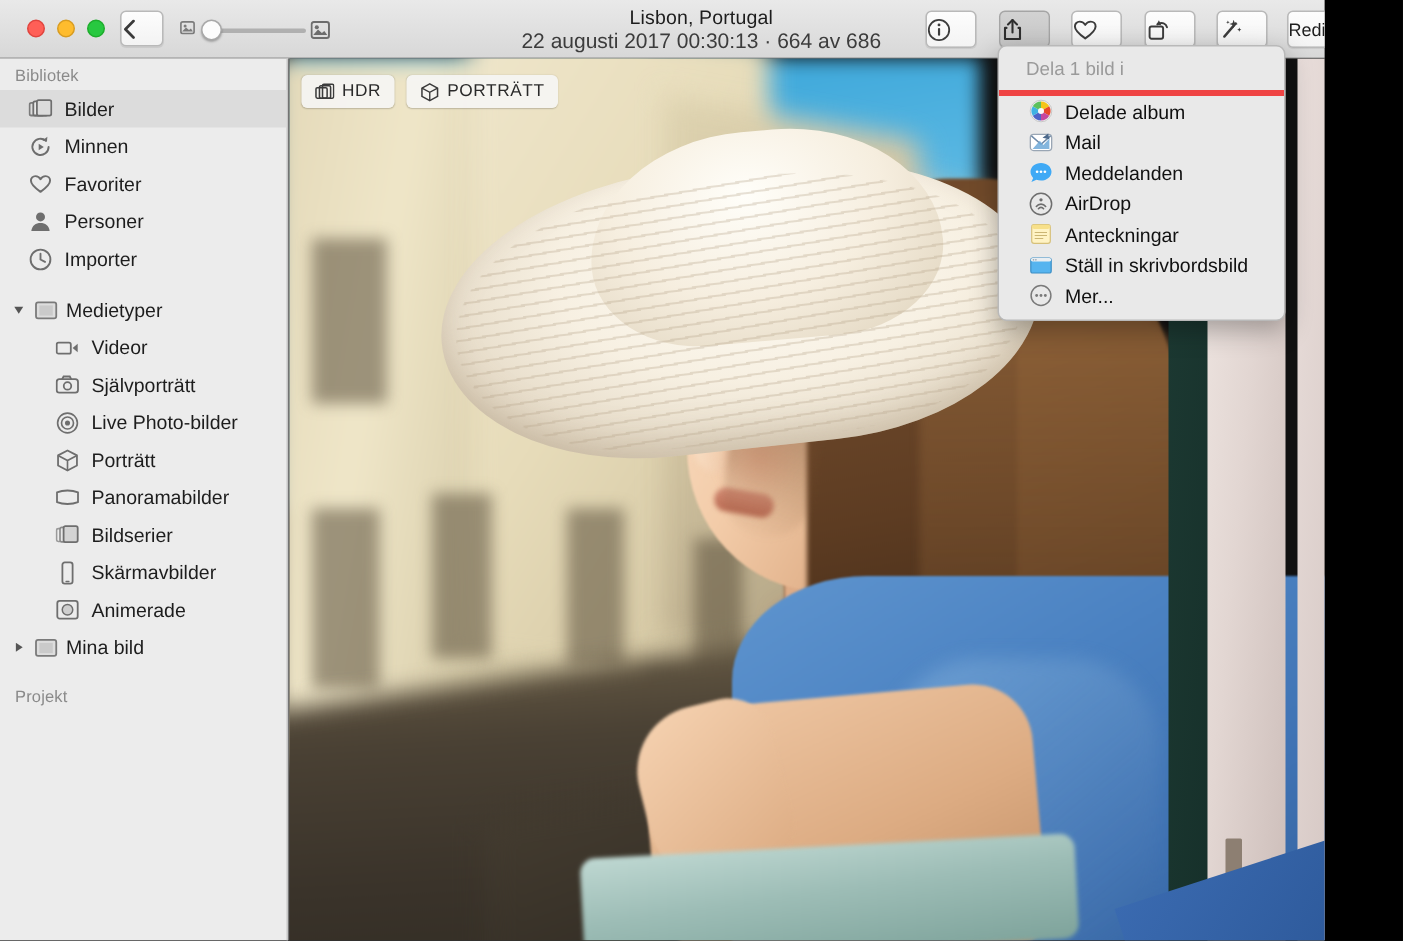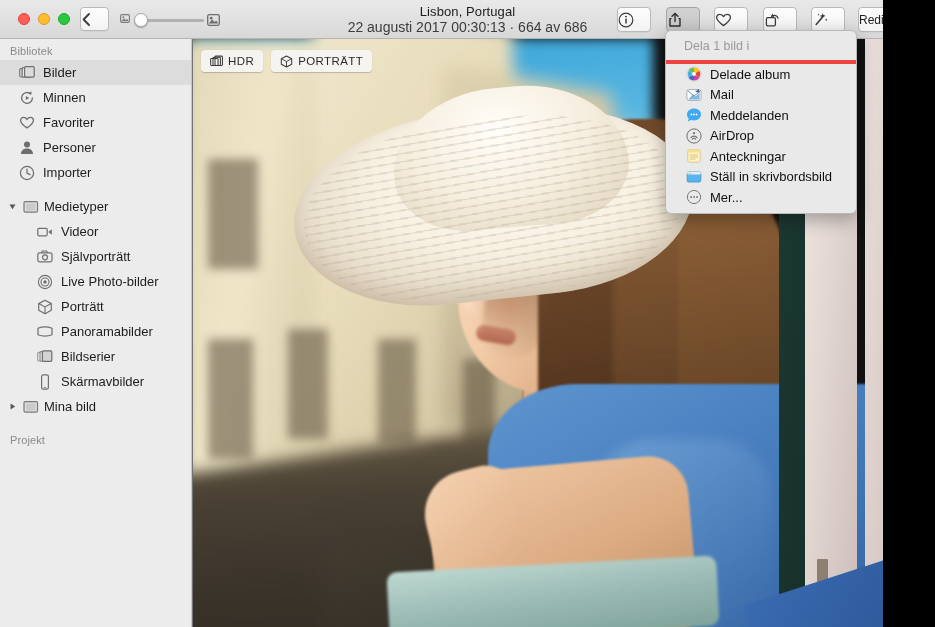--- a/index.html
+++ b/index.html
@@ -587,20 +587,29 @@
     <div class="sb-row indent1">
       <span class="sb-ico">
         <svg width="16" height="16" viewBox="0 0 16 16">
           <rect x="4.6" y="0.9" width="6.8" height="14.2" rx="1.6" fill="none" stroke="#6e6e6e" stroke-width="1.2"></rect>
           <rect x="6.6" y="13.2" width="2.8" height="0.9" rx="0.45" fill="#6e6e6e"></rect>
         </svg>
       </span>
       <span class="sb-label">Skärmavbilder</span>
     </div>
 
+    <div class="sb-row indent1">
+      <span class="sb-ico">
+        <svg width="16" height="15" viewBox="0 0 16 15">
+          <rect x="1.2" y="1.6" width="13.6" height="11.8" rx="1.6" fill="none" stroke="#6e6e6e" stroke-width="1.2"></rect>
+          <circle cx="8" cy="7.5" r="3.5" fill="#cfcfcf" stroke="#6e6e6e" stroke-width="1"></circle>
+        </svg>
+      </span>
+      <span class="sb-label">Animerade</span>
+    </div>
 
     <div class="sb-row grp">
       <span class="disc">
         <svg viewBox="0 0 8 8">
             <path d="M1.8 0.6 L1.8 7.4 L7 4 Z" fill="#555"></path>
           </svg>
       </span>
       <span class="sb-ico">
         <svg width="16" height="14" viewBox="0 0 16 14">
           <rect x="1" y="1.6" width="13.5" height="10.6" rx="1.4" fill="#dddddd" stroke="#7a7a7a" stroke-width="1.2"></rect>

